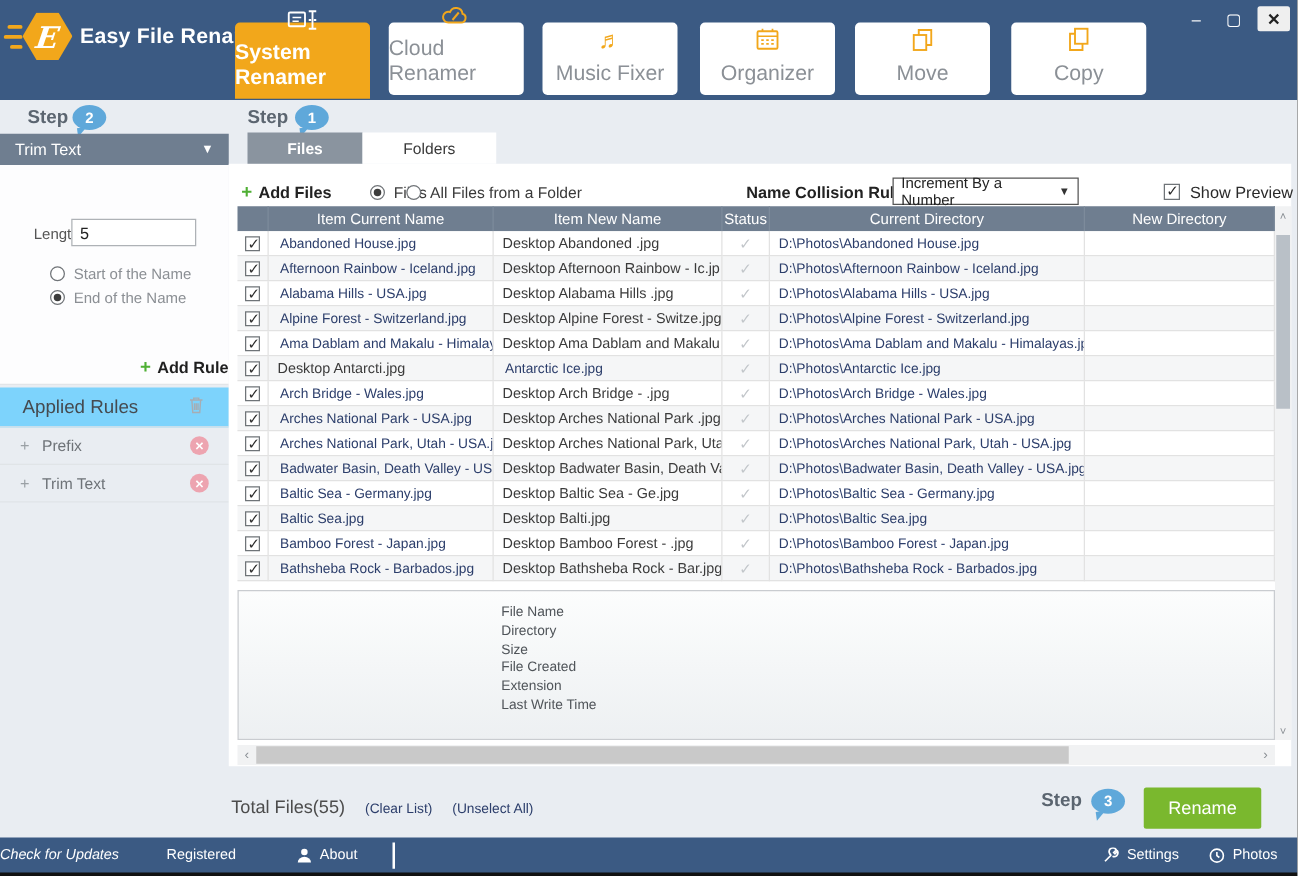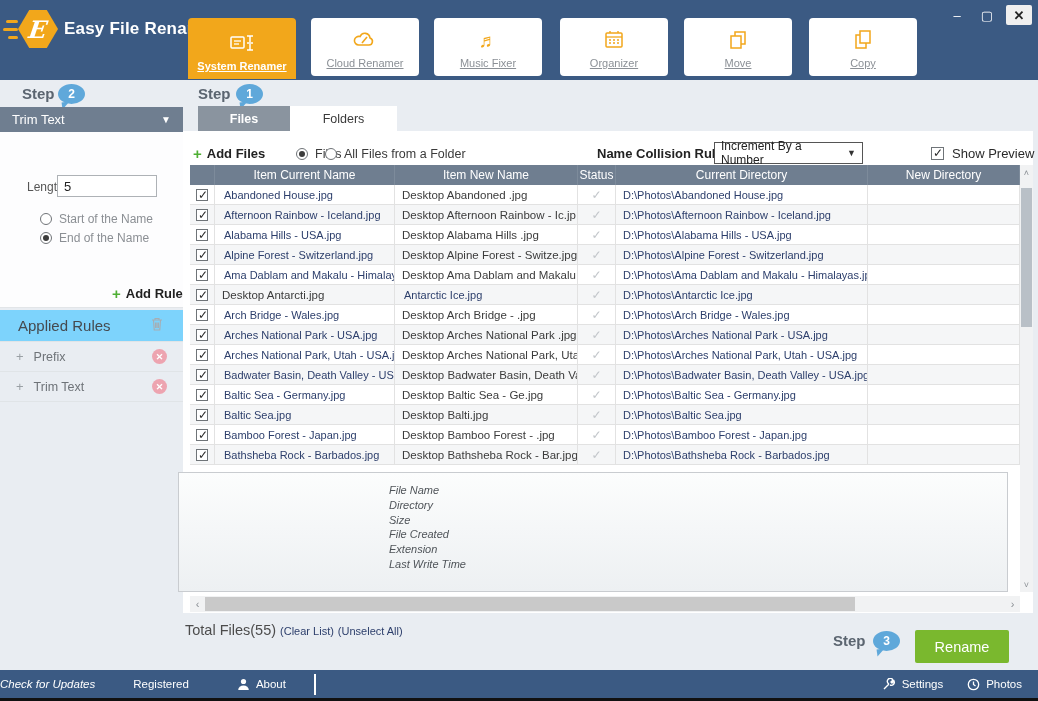--- a/index.html
+++ b/index.html
@@ -14,21 +14,21 @@
           display:flex; align-items:center; justify-content:center; }
   #logo span { font-family:"DejaVu Serif", serif; font-style:italic; font-weight:bold;
                color:#fff; font-size:24px; transform:skewX(-8deg); }
   .speedline { background:#f2a71b; height:3px; border-radius:2px; }
   #app-title { left:64px; top:19px; color:#ffffff; font-size:17px; font-weight:bold; letter-spacing:.2px; }
 
   .nav-tab { top:18px; width:108px; height:58px; background:#fff; border-radius:4px;
              display:flex; flex-direction:column; align-items:center; justify-content:flex-end;
              padding-bottom:7px; cursor:pointer; }
   .nav-tab .icn { height:26px; display:flex; align-items:center; justify-content:center; margin-bottom:4px; }
-  .nav-tab .lbl { font-size:11px; color:#8b9096;text-decoration:underline; }
+  .nav-tab .lbl { font-size:17px; color:#8b9096; }
   .nav-tab.active { background:#f2a71b; height:61px; border-radius:4px 4px 0 0; }
   .nav-tab.active .lbl { color:#fff; font-weight:bold; }
   .note-glyph { font-size:19px; color:#f2a71b; line-height:1; }
 
   .winbtn { top:5px; height:20px; color:#fff; font-size:13px; display:flex; align-items:center;
             justify-content:center; cursor:pointer; }
   #btn-close { width:26px; background:#efefef; color:#222; border-radius:2px; font-weight:bold; }
 
   
   .step-label { font-size:15px; font-weight:bold; color:#5b6570; }
@@ -91,36 +91,36 @@
   .tr:nth-child(even) { background:#f5f6f7; }
   .td { border-right:1px solid #e2e2e2; border-bottom:1px solid #e2e2e2; font-size:11px;
         display:flex; align-items:center; overflow:hidden; white-space:nowrap; }
   .td.c-check { justify-content:center; }
   .td.c-cur { color:#2c3e6b; padding-left:9px; }
   .td.c-new { color:#3b3b3b; font-size:11.5px; padding-left:7px; }
   .td.c-status { justify-content:center; color:#c2c6ca; font-size:12px; }
   .td.c-dir { color:#2c3e6b; padding-left:7px; }
 
   
-  #details { left:178px; top:472px; width:830px; height:120px; border:1px solid #c9ccd0;
-             background:linear-gradient(#fcfdfd,#edf0f2);font-style:italic; }
+  #details { left:190px; top:472px; width:830px; height:120px; border:1px solid #c9ccd0;
+             background:linear-gradient(#fcfdfd,#edf0f2); }
   #details .line { font-size:11px; color:#4f5459; line-height:14.8px; margin-left:210px; }
 
   
   #vscroll { left:1020px; top:165px; width:13px; height:427px; background:#f1f2f3; }
   #vscroll .arrow { width:13px; height:15px; display:flex; align-items:center; justify-content:center;
                     font-size:9px; color:#8a8f94; cursor:pointer; }
   #vthumb { position:absolute; left:1px; top:23px; width:11px; height:139px; background:#b9c0c7; cursor:pointer; }
   #hscroll { left:190px; top:596px; width:830px; height:16px; background:#f1f2f3; display:flex; align-items:center; }
   #hscroll .arrow { width:15px; height:16px; display:flex; align-items:center; justify-content:center;
                     font-size:11px; color:#8a8f94; cursor:pointer; }
   #hthumb { height:14px; width:650px; background:#c9c9c9; cursor:pointer; }
 
   
-  #total-line { left:185px; top:622px; display:flex; align-items:baseline; gap:4px; }
+  #total-line { left:185px; top:638px; display:flex; align-items:baseline; gap:16px; }
   #total-label { font-size:14.5px; color:#4c4c4c; }
   .mini-link { font-size:11px; color:#2c3e6b; cursor:pointer; }
   #rename-btn { left:915px; top:630px; width:94px; height:33px; background:#7ab82e; color:#fff;
                 font-size:14.5px; display:flex; align-items:center; justify-content:center;
                 border-radius:2px; cursor:pointer; }
 
   
   #footer { left:0; top:670px; width:1038px; height:31px; background:#3b5a83; display:flex;
             align-items:center; color:#fff; border-bottom:3px solid #111; }
   .footer-item { font-size:11.5px; color:#fff; display:flex; align-items:center; gap:6px; cursor:pointer; }

